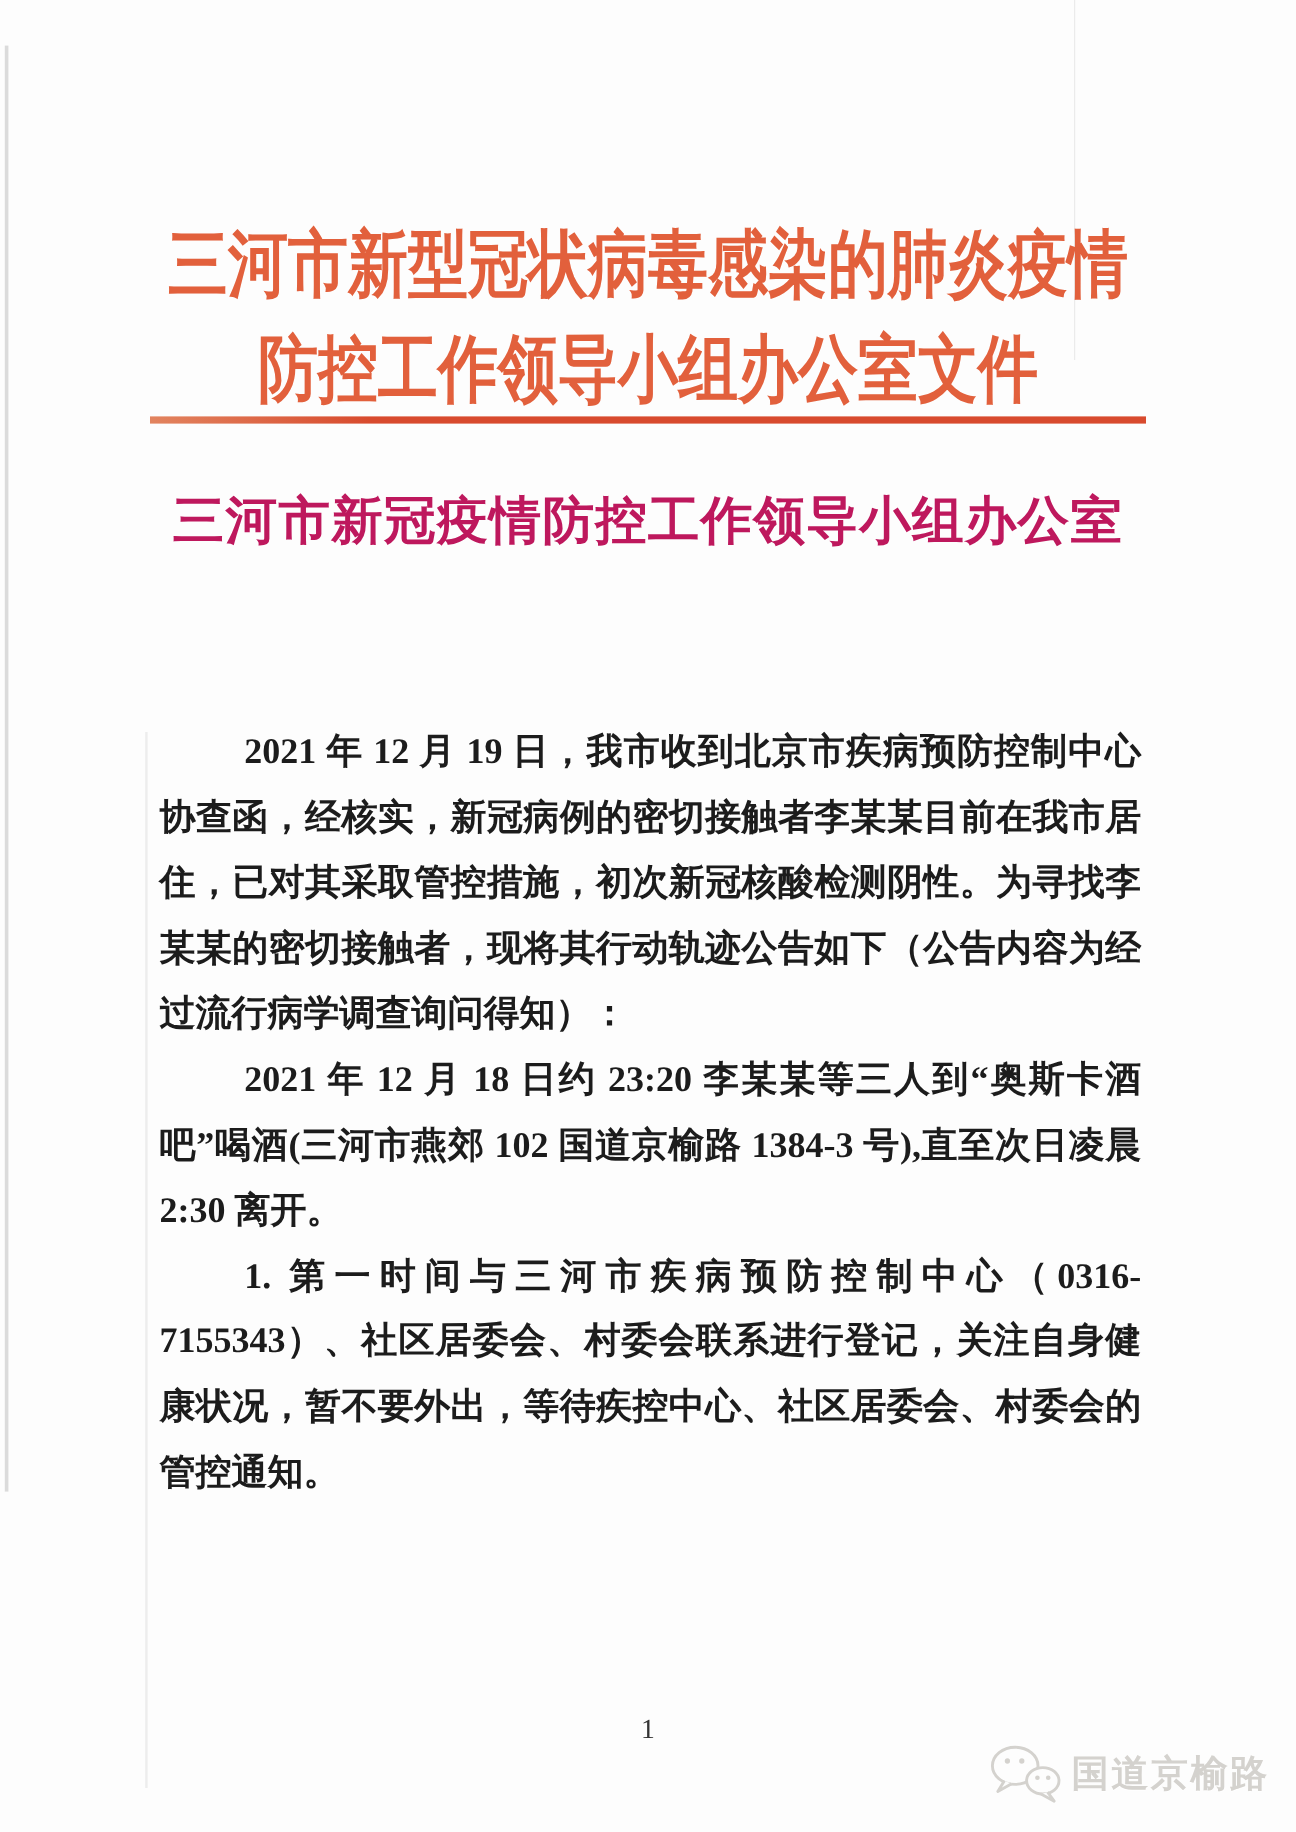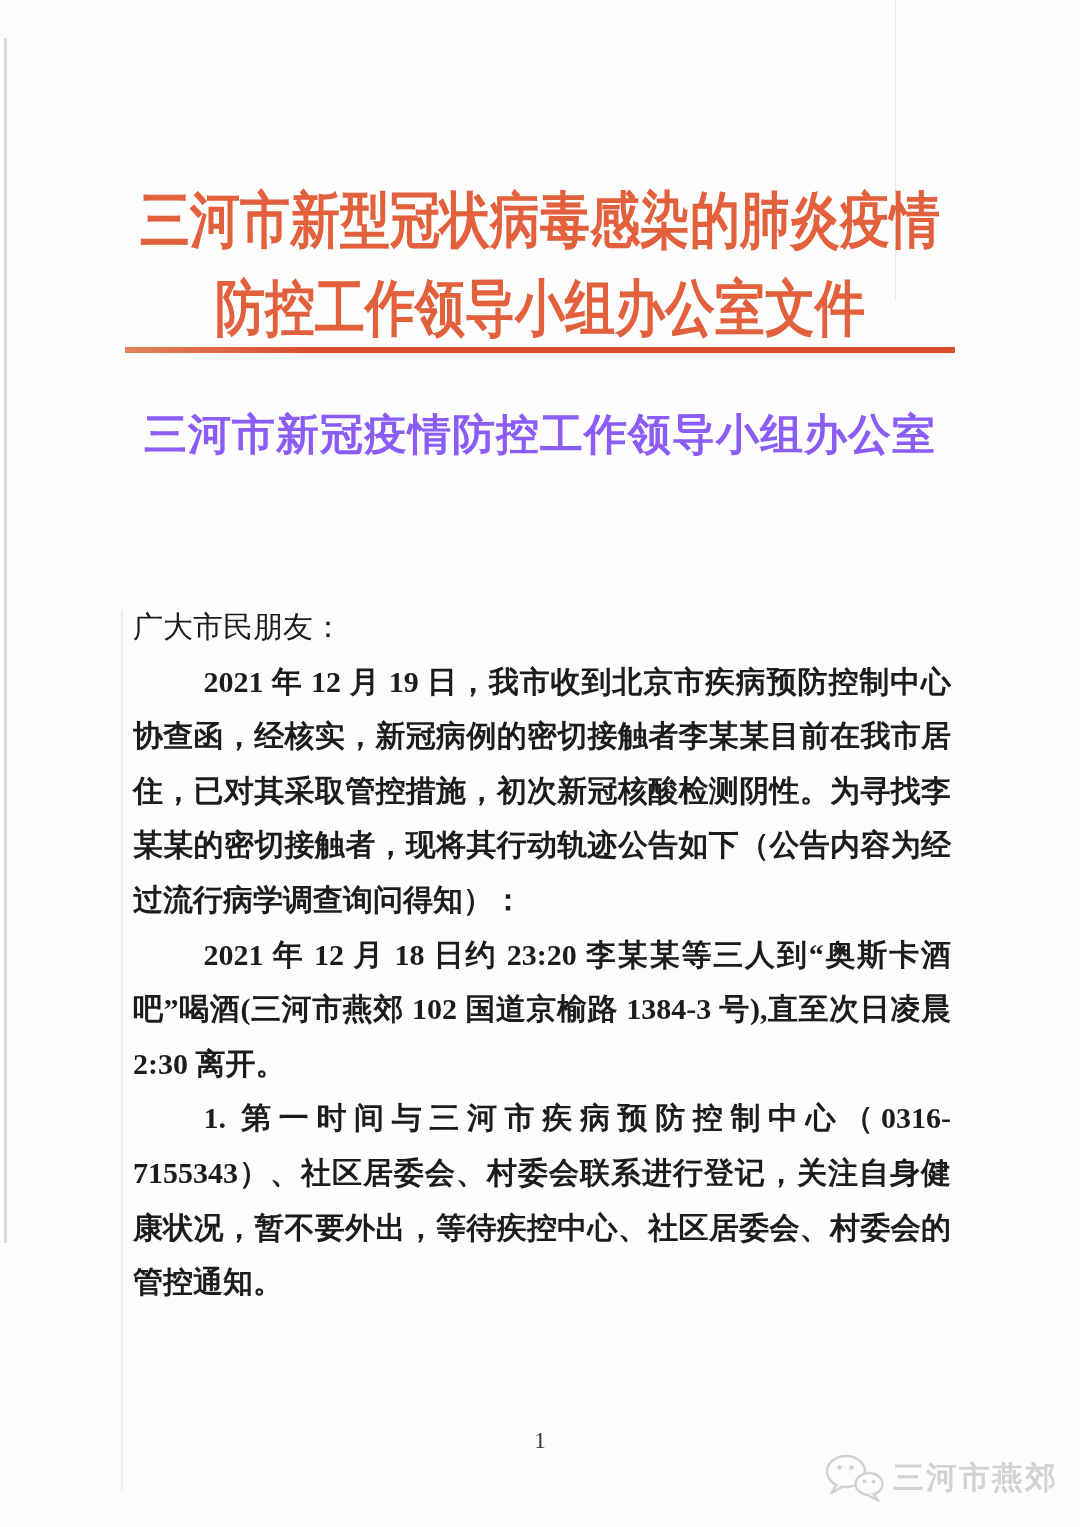--- a/index.html
+++ b/index.html
@@ -49,21 +49,21 @@
   .red-rule {
     position: absolute; top: 347px; left: 125px;
     width: 830px; height: 6px;
     background: linear-gradient(to right, #e2845f, #d84b2e 22%, #d84b2e);
   }
 
   
   .notice-title {
     position: absolute; top: 406px; left: 0; width: 100%;
     text-align: center;
-    color: #8b5cf6;
+    color: #be185d;
     font-weight: 700;
     font-size: 43px;
     line-height: 58px;
     letter-spacing: 1px;
     white-space: nowrap;
   }
 
   
   .doc-body {
     position: absolute; top: 600px; left: 133px;
@@ -105,21 +105,20 @@
   <div>三河市新型冠状病毒感染的肺炎疫情</div>
   <div>防控工作领导小组办公室文件</div>
 </header>
 <div class="red-rule"></div>
 
 <section class="notice-title">
   <div>三河市新冠疫情防控工作领导小组办公室</div>
 </section>
 
 <section class="doc-body">
-  <p class="salutation">广大市民朋友：</p>
   <p class="para">2021 年 12 月 19 日，我市收到北京市疾病预防控制中心协查函，经核实，新冠病例的密切接触者李某某目前在我市居住，已对其采取管控措施，初次新冠核酸检测阴性。为寻找李某某的密切接触者，现将其行动轨迹公告如下（公告内容为经过流行病学调查询问得知）：</p>
   <p class="para">2021 年 12 月 18 日约 23:20 李某某等三人到“奥斯卡酒吧”喝酒(三河市燕郊 102 国道京榆路 1384-3 号),直至次日凌晨 2:30 离开。</p>
   <p class="para">1. 第一时间与三河市疾病预防控制中心（0316-7155343）、社区居委会、村委会联系进行登记，关注自身健康状况，暂不要外出，等待疾控中心、社区居委会、村委会的管控通知。</p>
 </section>
 
 <div class="page-number">1</div>
 
 <div class="watermark">
   <span>
     <svg width="64" height="52" viewBox="0 0 64 52" fill="none" xmlns="http://www.w3.org/2000/svg">
@@ -130,14 +129,14 @@
         <path d="M51 41.5 L56.5 49 L45.5 43" fill="#fdfdfd" stroke-linejoin="round"></path>
       </g>
       <g fill="#d4d2ce">
         <circle cx="17.5" cy="15.5" r="2.2"></circle>
         <circle cx="29.5" cy="15.5" r="2.2"></circle>
         <circle cx="42.5" cy="29.5" r="1.9"></circle>
         <circle cx="51.5" cy="29.5" r="1.9"></circle>
       </g>
     </svg>
   </span>
-  <span>三河市燕郊</span>
+  <span>国道京榆路</span>
 </div>
 
 </body></html>

